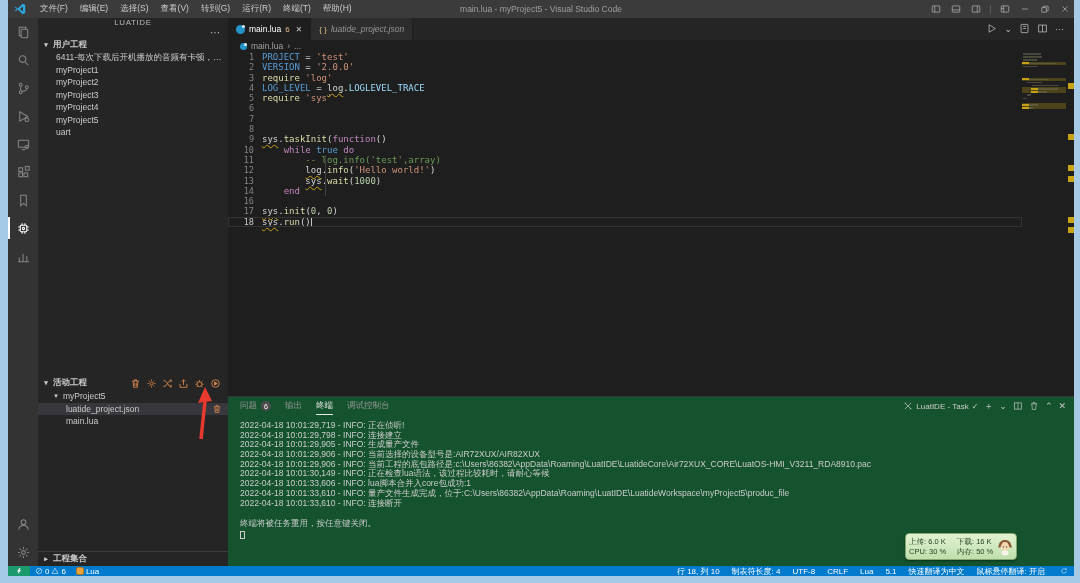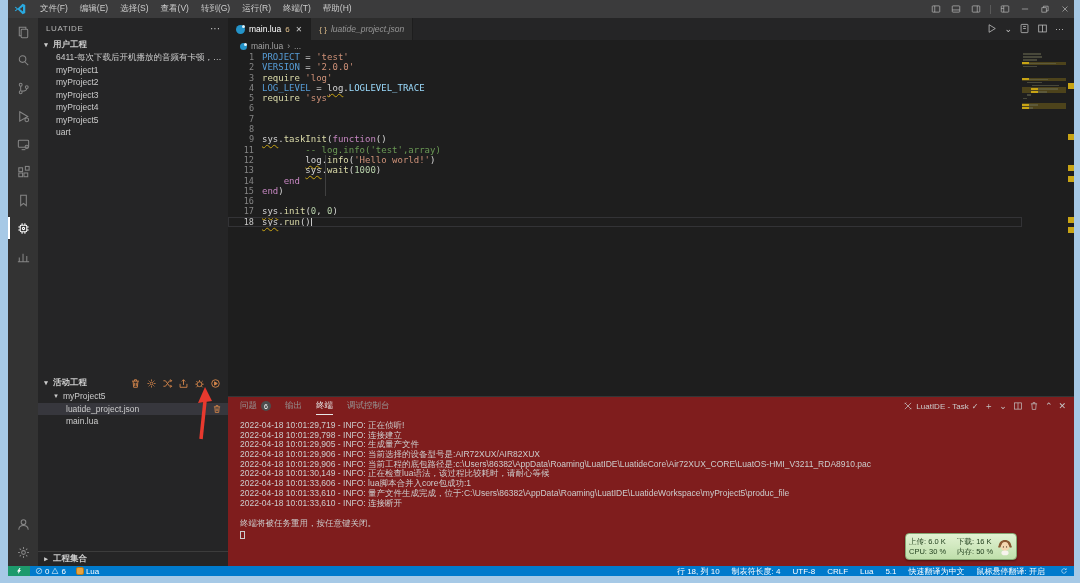--- a/index.html
+++ b/index.html
@@ -22,21 +22,21 @@
   
   .activitybar { position:absolute; left:0; top:18px; width:30px; bottom:10px; background:#333333; display:flex; flex-direction:column; }
   .ab-item { width:30px; height:28px; display:flex; align-items:center; justify-content:center; color:#868686; position:relative; }
   .ab-item.active { color:#ffffff; }
   .ab-item.active::before { content:""; position:absolute; left:0; top:3px; bottom:3px; width:2px; background:#ffffff; }
   .ab-item svg { width:15px; height:15px; stroke:currentColor; fill:none; stroke-width:1.1; }
   .ab-spacer { flex:1; }
 
   
   .sidebar { position:absolute; left:30px; top:18px; width:190px; bottom:10px; background:#252526; color:#cccccc; }
-  .sb-header { height:20px; display:flex; align-items:center; padding:0 8px; }
+  .sb-header { height:20px; display:flex; align-items:center; padding:0 8px;flex-direction:column; }
   .sb-title { font-size:8px; letter-spacing:.6px; color:#b8b8b8; }
   .sb-more { margin-left:auto; font-size:10px; color:#cccccc; }
   .sb-section { height:13px; display:flex; align-items:center; font-size:8.5px; font-weight:bold; padding:0 4px; gap:3px; }
   .chev { font-size:7px; color:#cccccc; width:8px; text-align:center; }
   .sb-items .sb-item { height:12.5px; line-height:12.5px; padding-left:18px; padding-right:4px; font-size:8.5px; white-space:nowrap; overflow:hidden; text-overflow:ellipsis; }
   .active-project { position:absolute; left:0; right:0; top:358px; }
   .ap-header { height:14px; display:flex; align-items:center; font-size:8.5px; font-weight:bold; padding:0 4px; gap:3px; }
   .ap-actions { margin-left:auto; display:flex; gap:4px; padding-right:3px; }
   .ap-actions .icon-btn { width:12px; height:12px; color:#d7874b; display:flex; align-items:center; justify-content:center; }
   .ap-actions svg { width:11px; height:11px; stroke:currentColor; fill:none; stroke-width:1.3; }
@@ -77,21 +77,21 @@
   .indent-guide { position:absolute; width:1px; background:#404040; }
   .minimap { position:absolute; top:34px; right:8px; width:44px; }
   .mm-row { height:3.2px; position:relative; }
   .mm-bar { position:absolute; left:1px; top:1px; height:1.6px; background:#62625042; background:#6b6b52; opacity:.55; }
   .mm-warn { position:absolute; left:0; right:0; top:0; bottom:0; background:rgba(200,164,21,.28); }
   .mm-warn-seg { position:absolute; top:.5px; height:2.4px; width:7px; background:#c8a415; }
   .ruler { position:absolute; top:0; right:0; width:6px; bottom:0; }
   .ruler-mark { position:absolute; right:0; width:6px; height:6px; background:#c8a415; }
 
   
-  .panel { position:absolute; left:220px; top:396px; right:0; bottom:10px; background:#7f1d1d; border-top:1px solid #353536; }
+  .panel { position:absolute; left:220px; top:396px; right:0; bottom:10px; background:#14532d; border-top:1px solid #353536; }
   .panel-header { position:absolute; left:0; top:0; right:0; height:18px; display:flex; align-items:center; padding:0 8px 0 12px; }
   .ptab { font-size:8.5px; color:#969696; margin-right:14px; display:flex; align-items:center; gap:4px; height:18px; }
   .ptab.active { color:#e7e7e7; border-bottom:1px solid #e7e7e7; }
   .pbadge { background:#4d4d4d; color:#ffffff; border-radius:50%; width:10px; height:10px; font-size:7px; display:flex; align-items:center; justify-content:center; }
   .panel-right { margin-left:auto; display:flex; align-items:center; gap:6px; color:#c5c5c5; }
   .panel-right svg { width:10px; height:10px; stroke:currentColor; fill:none; stroke-width:1.1; }
   .task-label { font-size:8px; color:#cccccc; display:flex; align-items:center; gap:3px; }
   .pr-glyph { font-size:9px; line-height:10px; }
   .terminal { position:absolute; left:12px; top:24px; right:6px; bottom:0; font-family:Liberation Sans, sans-serif; font-size:8.5px; color:#cccccc; }
   .term-line { height:9.7px; line-height:9.7px; white-space:pre; overflow:hidden; }
@@ -127,20 +127,21 @@
       <div class="menus" id="menus">
           <div class="menu-item">文件(F)</div>
           <div class="menu-item">编辑(E)</div>
           <div class="menu-item">选择(S)</div>
           <div class="menu-item">查看(V)</div>
           <div class="menu-item">转到(G)</div>
           <div class="menu-item">运行(R)</div>
           <div class="menu-item">终端(T)</div>
           <div class="menu-item">帮助(H)</div>
         </div>
+      <div class="win-title">main.lua - myProject5 - Visual Studio Code</div>
       <div class="win-controls">
         <span class="wc-btn">
             <svg viewBox="0 0 16 16">
               <rect x="2" y="3" width="12" height="10" rx="1"></rect>
               <path d="M6 3v10"></path>
             </svg>
           </span>
         <span class="wc-btn">
             <svg viewBox="0 0 16 16">
               <rect x="2" y="3" width="12" height="10" rx="1"></rect>
@@ -380,25 +381,25 @@
       <div class="code" id="code-lines">
           <div class="code-line"><span class="ln">1</span><span class="ct"><span class="tk-g">PROJECT</span><span class="tk-p"> = </span><span class="tk-s">'test'</span></span></div>
           <div class="code-line"><span class="ln">2</span><span class="ct"><span class="tk-g">VERSION</span><span class="tk-p"> = </span><span class="tk-s">'2.0.0'</span></span></div>
           <div class="code-line"><span class="ln">3</span><span class="ct"><span class="tk-r">require</span><span class="tk-p"> </span><span class="tk-s">'log'</span></span></div>
           <div class="code-line"><span class="ln">4</span><span class="ct"><span class="tk-g">LOG_LEVEL</span><span class="tk-p"> = </span><span class="tk-w">log</span><span class="tk-p">.</span><span class="tk-v">LOGLEVEL_TRACE</span></span></div>
           <div class="code-line"><span class="ln">5</span><span class="ct"><span class="tk-r">require</span><span class="tk-p"> </span><span class="tk-s">'sys'</span></span></div>
           <div class="code-line"><span class="ln">6</span><span class="ct"></span></div>
           <div class="code-line"><span class="ln">7</span><span class="ct"></span></div>
           <div class="code-line"><span class="ln">8</span><span class="ct"></span></div>
           <div class="code-line"><span class="ln">9</span><span class="ct"><span class="tk-w">sys</span><span class="tk-p">.</span><span class="tk-f">taskInit</span><span class="tk-p">(</span><span class="tk-c">function</span><span class="tk-p">()</span></span></div>
+          <div class="code-line"><span class="ln">10</span><span class="ct"><span class="tk-p">    </span><span class="tk-c">while</span><span class="tk-p"> </span><span class="tk-k">true</span><span class="tk-p"> </span><span class="tk-c">do</span></span></div>
           <div class="code-line"><span class="ln">11</span><span class="ct"><span class="tk-p">        </span><span class="tk-m">-- log.info('test',array)</span></span></div>
           <div class="code-line"><span class="ln">12</span><span class="ct"><span class="tk-p">        </span><span class="tk-w">log</span><span class="tk-p">.</span><span class="tk-f">info</span><span class="tk-p">(</span><span class="tk-s">'Hello world!'</span><span class="tk-p">)</span></span></div>
           <div class="code-line"><span class="ln">13</span><span class="ct"><span class="tk-p">        </span><span class="tk-w">sys</span><span class="tk-p">.</span><span class="tk-f">wait</span><span class="tk-p">(</span><span class="tk-num">1000</span><span class="tk-p">)</span></span></div>
           <div class="code-line"><span class="ln">14</span><span class="ct"><span class="tk-p">    </span><span class="tk-c">end</span></span></div>
-          <div class="code-line"><span class="ln">15</span><span class="ct"><span class="tk-c">end</span><span class="tk-p">)</span></span></div>
           <div class="code-line"><span class="ln">16</span><span class="ct"></span></div>
           <div class="code-line"><span class="ln">17</span><span class="ct"><span class="tk-w">sys</span><span class="tk-p">.</span><span class="tk-f">init</span><span class="tk-p">(</span><span class="tk-num">0</span><span class="tk-p">, </span><span class="tk-num">0</span><span class="tk-p">)</span></span></div>
           <div class="code-line current"><span class="ln">18</span><span class="ct"><span class="tk-w">sys</span><span class="tk-p">.</span><span class="tk-f">run</span><span class="tk-p">()</span><span class="cursor"></span></span></div>
         </div>
       <div class="indent-guide" style="left:97px; top:137px; height:41px;"></div>
       <div class="minimap" id="minimap">
           <div class="mm-row">
             <div class="mm-bar" style="left:1px;width:17.6px"></div>
           </div>
           <div class="mm-row">

